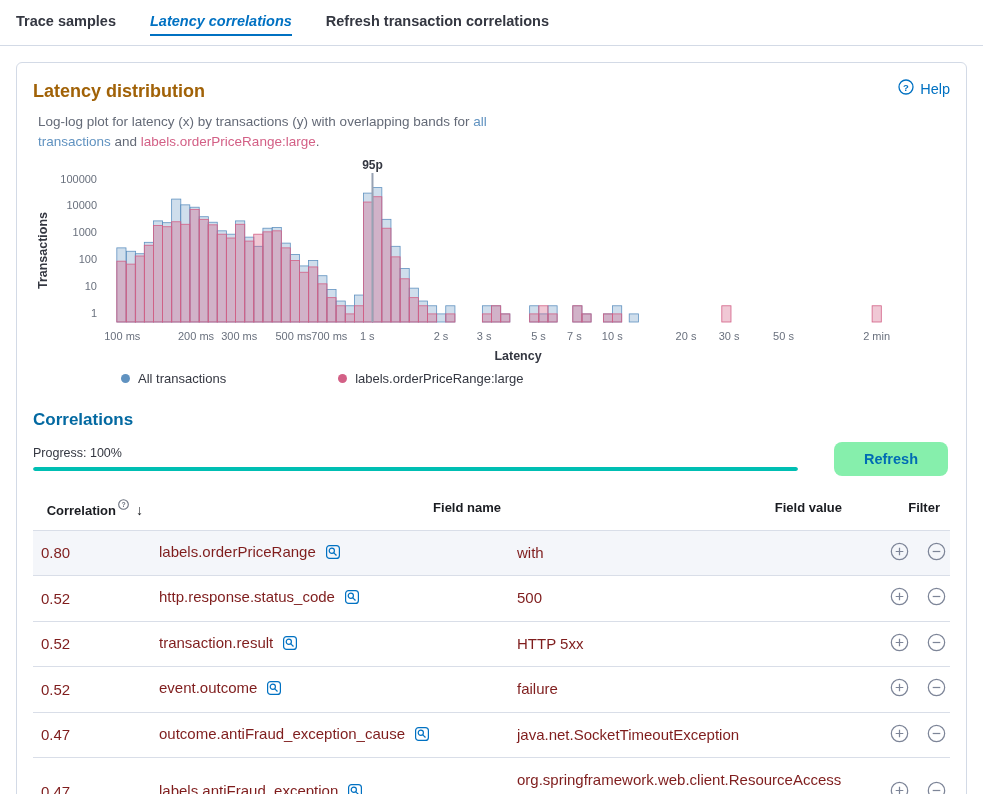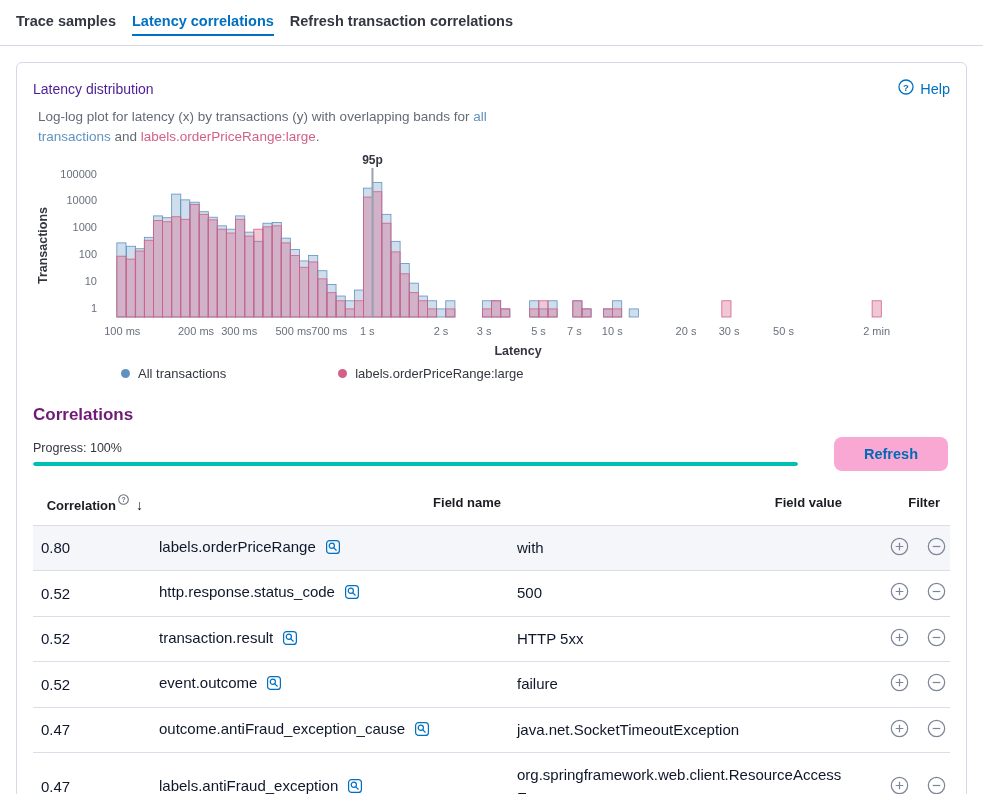--- a/index.html
+++ b/index.html
@@ -2,58 +2,58 @@
 <html><head>
 <meta charset="utf-8">
 <style>
   * { box-sizing: border-box; }
   body {
     width: 983px; height: 794px; margin: 0; overflow: hidden;
     background: #ffffff; color: #343741;
     font-family: "Liberation Sans", sans-serif;
   }
   
-  .tabbar { display: flex; gap: 16px; padding: 0 16px; border-bottom: 1px solid #d3dae6; }
+  .tabbar { display: flex; gap: 34px; padding: 0 16px; border-bottom: 1px solid #d3dae6; }
   .tab { font-weight: 700; font-size: 14.5px; padding: 13px 0 9px; cursor: pointer; color: #343741; }
   .tab .lbl { display: inline-block; padding-bottom: 5px; border-bottom: 2px solid transparent; }
   .tab.active { color: #0071c2; }
-  .tab.active .lbl { border-bottom-color: #0071c2; }
+  .tab.active .lbl { border-bottom-color: #0071c2; font-style: italic; }
 
   
   .panel { margin: 16px; border: 1px solid #d3dae6; border-radius: 6px; padding: 16px 16px 0; height: 744px; overflow: hidden; }
   .panel-header { display: flex; justify-content: space-between; align-items: flex-start; }
-  .panel-title { font-size: 14px; font-weight: 400; color: #4c1d95; margin: 2px 0 10px; }
+  .panel-title { font-size: 18px; font-weight: 700; color: #a16207; margin: 2px 0 10px; }
   .help-link { display: flex; align-items: center; gap: 6px; color: #0071c2; font-size: 14.5px; font-weight: 500; text-decoration: none; cursor: pointer; }
   .desc { font-size: 13.5px; color: #646a77; line-height: 1.5; max-width: 480px; margin: 0 5px 6px; }
   .desc a { text-decoration: none; cursor: pointer; }
 
   
   #latency-chart { display: block; margin-top: 2px; }
   #latency-chart text { font-family: "Liberation Sans", sans-serif; }
   .legend { display: flex; gap: 112px; margin: 4px 0 0 88px; font-size: 13px; color: #343741; }
   .legend-item { display: flex; align-items: center; gap: 8px; cursor: pointer; }
   .dot { width: 9px; height: 9px; border-radius: 50%; flex: 0 0 auto; }
 
   
-  .corr-title { font-size: 17px; font-weight: 700; color: #701a75; margin: 24px 0 12px; }
+  .corr-title { font-size: 17px; font-weight: 700; color: #0369a1; margin: 24px 0 12px; }
   .progress-row { display: flex; align-items: center; gap: 36px; }
   .progress-col { flex: 1; max-width: 800px; }
   .progress-label { font-size: 12.5px; color: #343741; margin-bottom: 7px; }
   .progress-track { height: 4px; border-radius: 2px; background: #e6ebf2; overflow: hidden; }
   .progress-fill { height: 100%; border-radius: 2px; width: 0; }
-  .refresh-btn { background: #f9a8d4; color: #006bb4; font-family: inherit; font-weight: 600; font-size: 14.5px;
+  .refresh-btn { background: #86efac; color: #006bb4; font-family: inherit; font-weight: 600; font-size: 14.5px;
                  border: none; border-radius: 8px; padding: 9px 30px; cursor: pointer; margin-right: 2px; }
 
   
   table { width: 100%; border-collapse: collapse; margin-top: 16px; font-size: 15px; }
   thead th { text-align: right; font-size: 13px; font-weight: 700; color: #1a1c21; padding: 6px 8px 12px; white-space: nowrap; }
   thead th.filter-col { text-align: right; padding-right: 10px; }
   tbody tr { border-top: 1px solid #d9dee8; }
   tbody tr.highlight { background: #f4f6fa; }
-  td { padding: 11px 8px; vertical-align: middle; color: #0f172a; }
+  td { padding: 11px 8px; vertical-align: middle; color: #7f1d1d; }
   td.c-val { max-width: 380px; word-break: break-all; line-height: 1.5; }
   td.c-filter { text-align: right; white-space: nowrap; padding-right: 4px; }
   .mag { display: inline-block; margin-left: 9px; vertical-align: -3px; cursor: pointer; }
   .iconbtn { background: none; border: none; padding: 0; margin-left: 14px; cursor: pointer; vertical-align: middle; }
   .sort-arrow { font-size: 14px; margin-left: 7px; font-weight: 400; }
   .info-ic { display: inline-block; vertical-align: 5px; margin-left: 2px; }
 </style>
 </head>
 <body>
 

